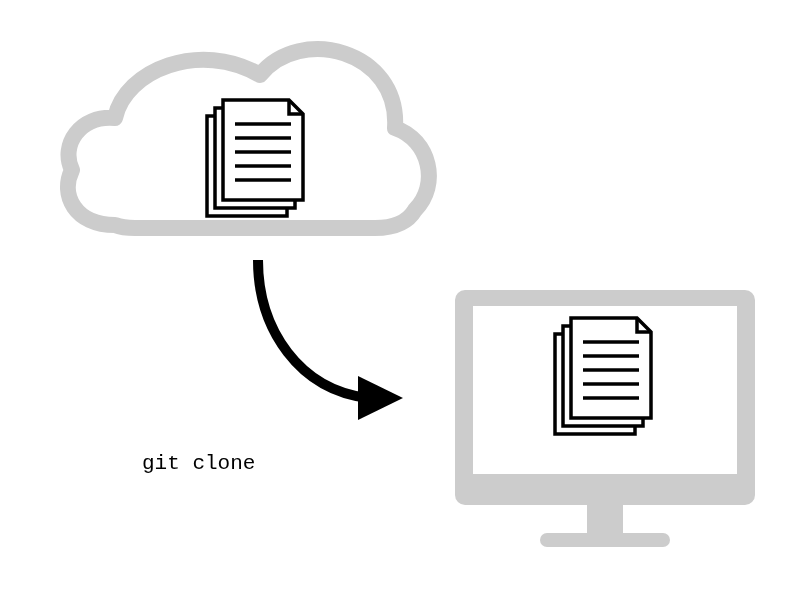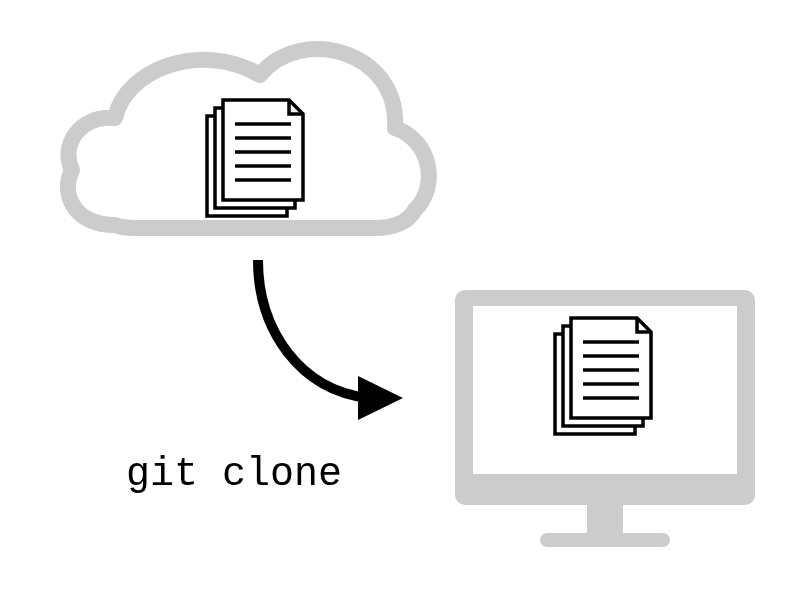--- a/index.html
+++ b/index.html
@@ -14,23 +14,23 @@
     }
     .diagram {
       position: absolute;
       top: 0;
       left: 0;
       width: 800px;
       height: 600px;
     }
     .command-label {
       position: absolute;
-      left: 126px;
+      left: 142px;
       top: 452px;
-      font-size: 40px;
+      font-size: 21px;
       color: #000000;
       white-space: nowrap;
     }
   </style>
 </head>
 <body>
 
 <svg class="diagram" viewBox="0 0 800 600">
 
   <g>

